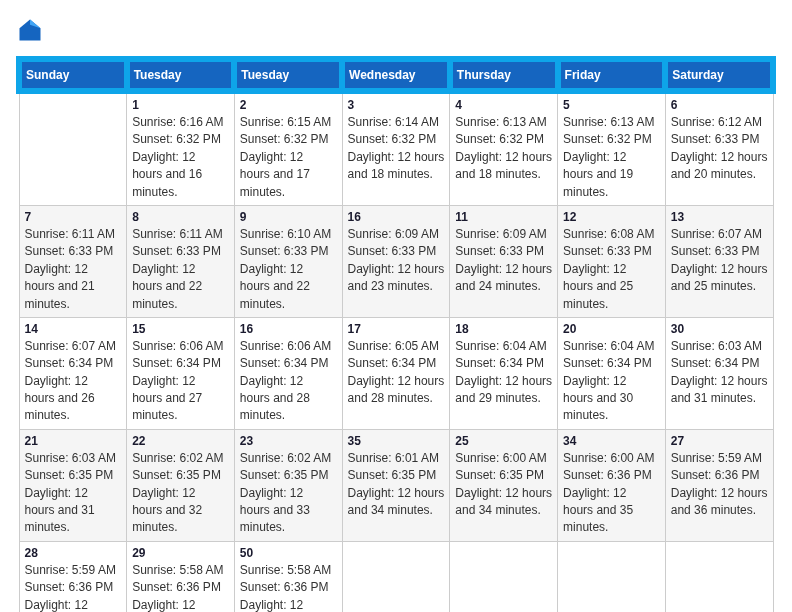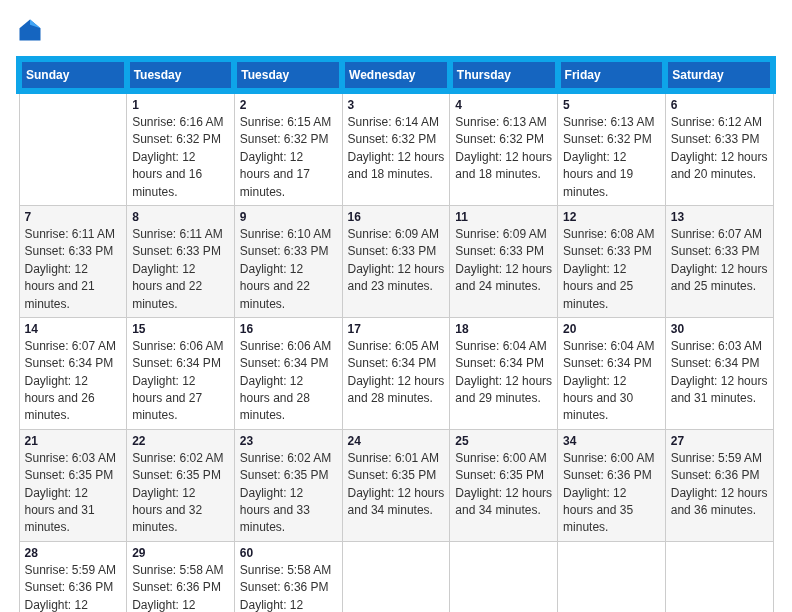--- a/index.html
+++ b/index.html
@@ -193,21 +193,21 @@
         </td>
         <td>
           <span class="day-number">22</span>
           <div class="day-detail">Sunrise: 6:02 AM<br>Sunset: 6:35 PM<br>Daylight: 12 hours and 32 minutes.</div>
         </td>
         <td>
           <span class="day-number">23</span>
           <div class="day-detail">Sunrise: 6:02 AM<br>Sunset: 6:35 PM<br>Daylight: 12 hours and 33 minutes.</div>
         </td>
         <td>
-          <span class="day-number">24</span>
+          <span class="day-number">35</span>
           <div class="day-detail">Sunrise: 6:01 AM<br>Sunset: 6:35 PM<br>Daylight: 12 hours and 34 minutes.</div>
         </td>
         <td>
           <span class="day-number">25</span>
           <div class="day-detail">Sunrise: 6:00 AM<br>Sunset: 6:35 PM<br>Daylight: 12 hours and 34 minutes.</div>
         </td>
         <td>
           <span class="day-number">34</span>
           <div class="day-detail">Sunrise: 6:00 AM<br>Sunset: 6:36 PM<br>Daylight: 12 hours and 35 minutes.</div>
         </td>
@@ -219,21 +219,21 @@
       <tr>
         <td>
           <span class="day-number">28</span>
           <div class="day-detail">Sunrise: 5:59 AM<br>Sunset: 6:36 PM<br>Daylight: 12 hours and 36 minutes.</div>
         </td>
         <td>
           <span class="day-number">29</span>
           <div class="day-detail">Sunrise: 5:58 AM<br>Sunset: 6:36 PM<br>Daylight: 12 hours and 37 minutes.</div>
         </td>
         <td>
-          <span class="day-number">60</span>
+          <span class="day-number">50</span>
           <div class="day-detail">Sunrise: 5:58 AM<br>Sunset: 6:36 PM<br>Daylight: 12 hours and 38 minutes.</div>
         </td>
         <td class="empty"></td>
         <td class="empty"></td>
         <td class="empty"></td>
         <td class="empty"></td>
       </tr>
     </tbody>
 </table>
 

